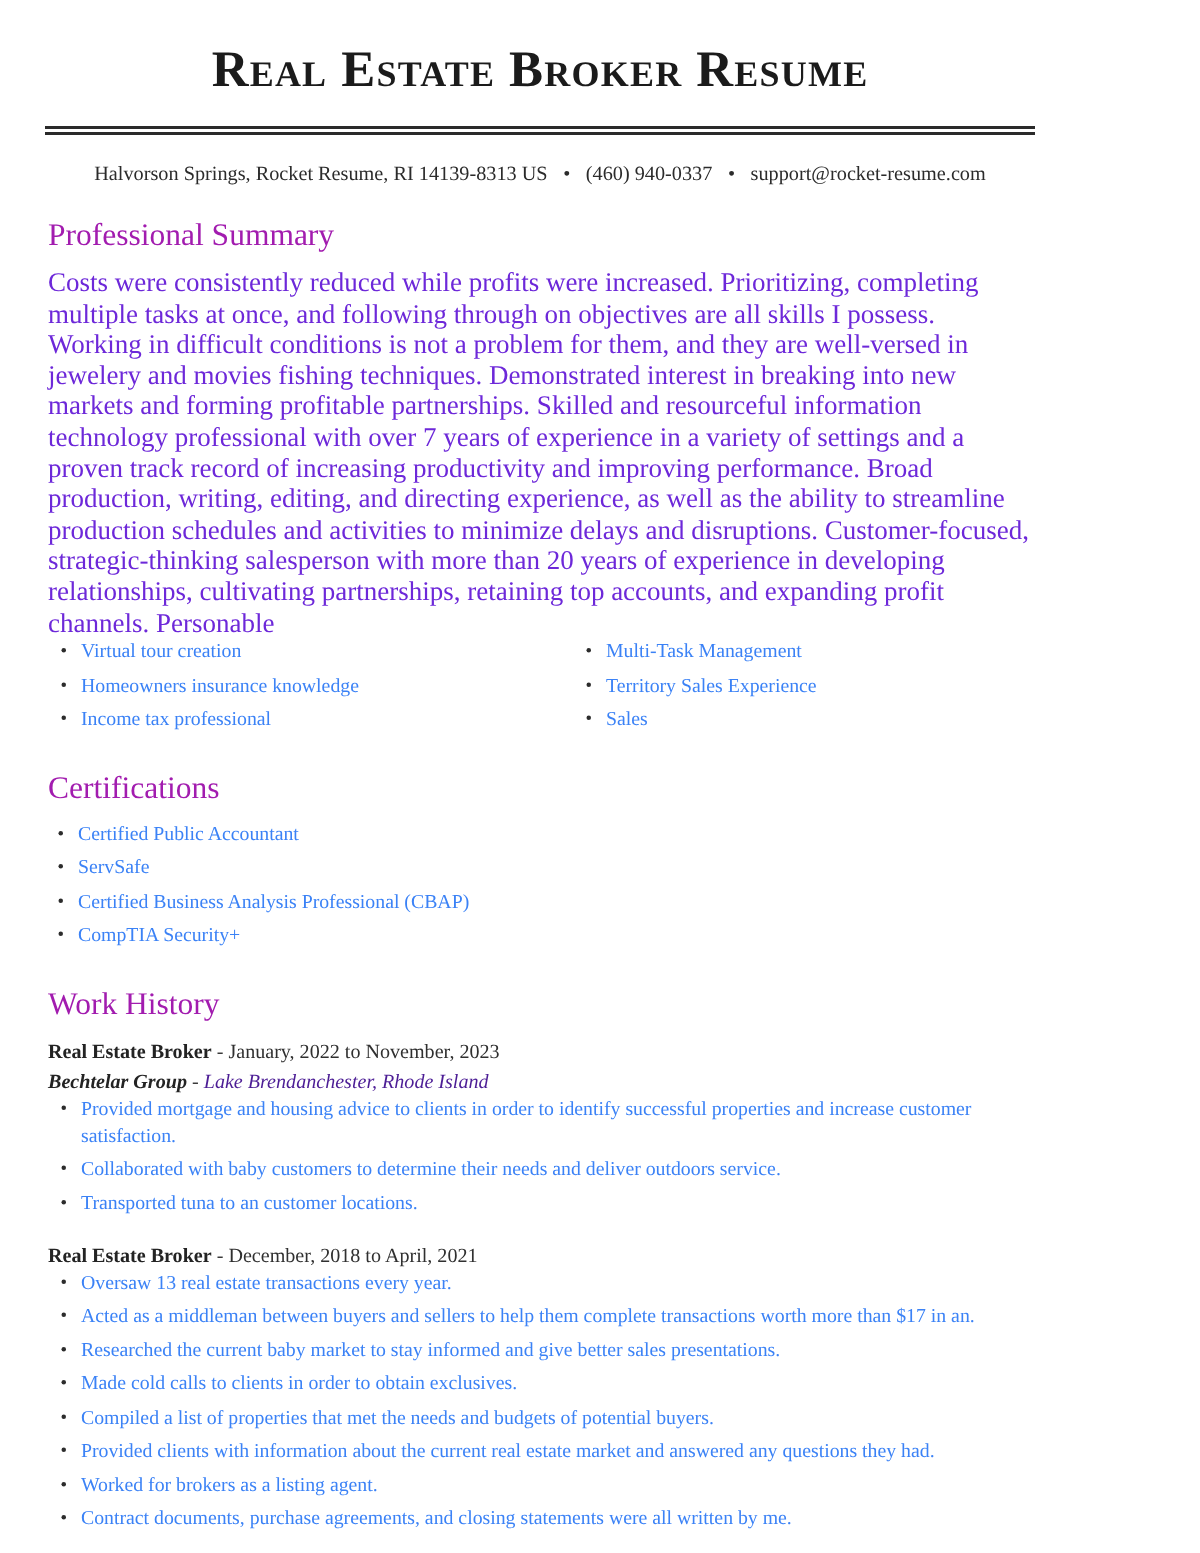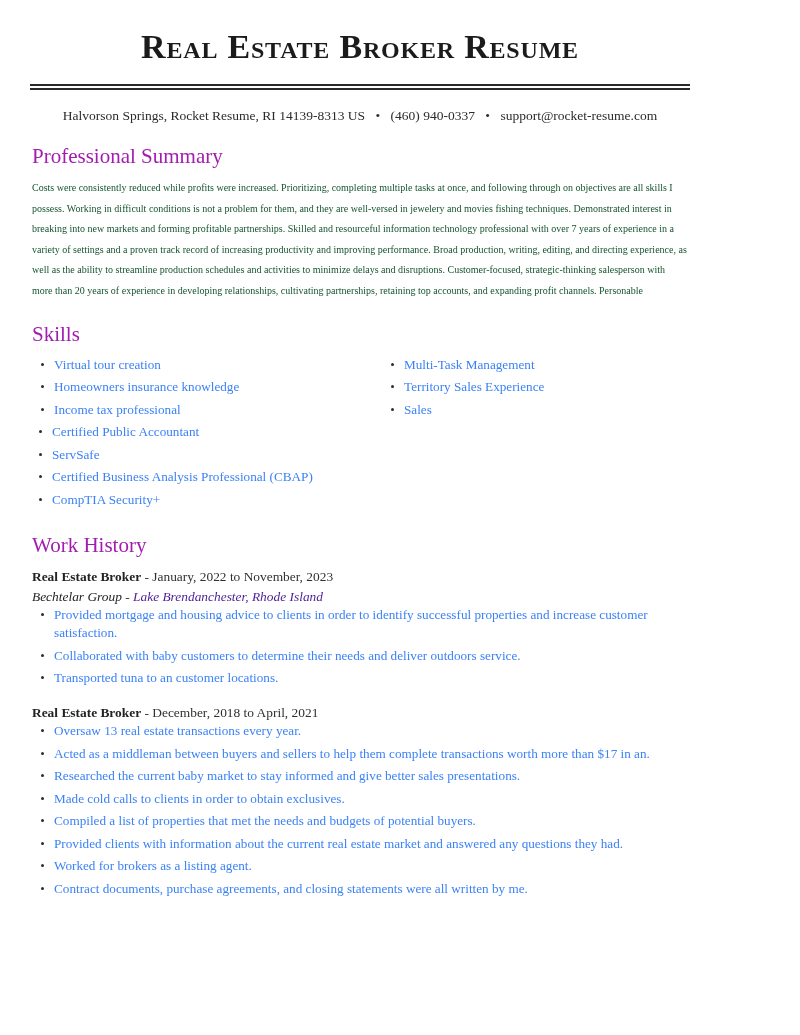--- a/index.html
+++ b/index.html
@@ -76,23 +76,23 @@
   }
   .section-title {
     font-size: 21px;
     line-height: 25px;
     font-weight: 400;
     color: #a21caf;
     margin: 0;
     padding: 20px 0 9px 2px;
   }
   .summary-text {
-    font-size: 10px;
+    font-size: 18px;
     line-height: 20.6px;
-    color: #14532d;
+    color: #6d28d9;
     text-align: left;
     margin: 0;
     padding: 0 2px 0 2px;
   }
 
   
   ul.bullets {
     list-style: none;
     margin: 0;
     padding: 0;
@@ -158,21 +158,21 @@
     color: #303030;
   }
   .job-line2 {
     font-size: 13.4px;
     line-height: 19px;
     color: #232323;
     margin-top: 1px;
     white-space: nowrap;
   }
   .job-company {
-    font-weight: 400;
+    font-weight: 700;
     font-style: italic;
     margin-top: 47px;
   }
   .job-location {
     font-weight: 400;
     font-style: italic;
     color: #4c1d95;
   }
   .job-bullets {
     margin-top: 9px;
@@ -201,40 +201,40 @@
     <span class="contact-sep">•</span>
     <span>support@rocket-resume.com</span>
   </div>
 
   <div class="section">
     <h2 class="section-title">Professional Summary</h2>
     <p class="summary-text">Costs were consistently reduced while profits were increased. Prioritizing, completing multiple tasks at once, and following through on objectives are all skills I possess. Working in difficult conditions is not a problem for them, and they are well-versed in jewelery and movies fishing techniques. Demonstrated interest in breaking into new markets and forming profitable partnerships. Skilled and resourceful information technology professional with over 7 years of experience in a variety of settings and a proven track record of increasing productivity and improving performance. Broad production, writing, editing, and directing experience, as well as the ability to streamline production schedules and activities to minimize delays and disruptions. Customer-focused, strategic-thinking salesperson with more than 20 years of experience in developing relationships, cultivating partnerships, retaining top accounts, and expanding profit channels. Personable</p>
   </div>
 
   <div class="section">
-    <h2 class="section-title">Skills</h2>
     <div class="skills-grid">
       <div class="skills-col left">
         <ul class="bullets">
           <li>Virtual tour creation</li>
           <li>Homeowners insurance knowledge</li>
           <li>Income tax professional</li>
         </ul>
       </div>
       <div class="skills-col right">
         <ul class="bullets">
           <li>Multi-Task Management</li>
           <li>Territory Sales Experience</li>
           <li>Sales</li>
         </ul>
       </div>
     </div>
   </div>
 
   <div class="section">
+    <h2 class="section-title">Certifications</h2>
     <ul class="bullets cert-list">
       <li>Certified Public Accountant</li>
       <li>ServSafe</li>
       <li>Certified Business Analysis Professional (CBAP)</li>
       <li>CompTIA Security+</li>
     </ul>
   </div>
 
   <div class="section">
     <h2 class="section-title">Work History</h2>

